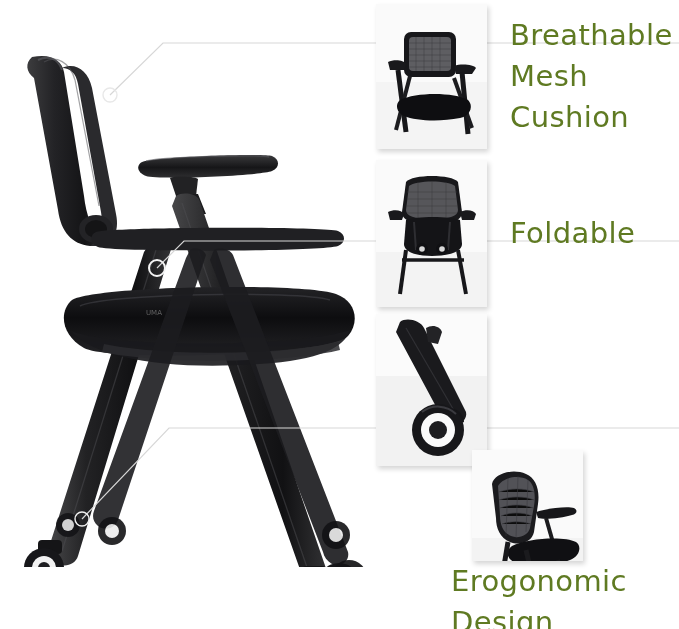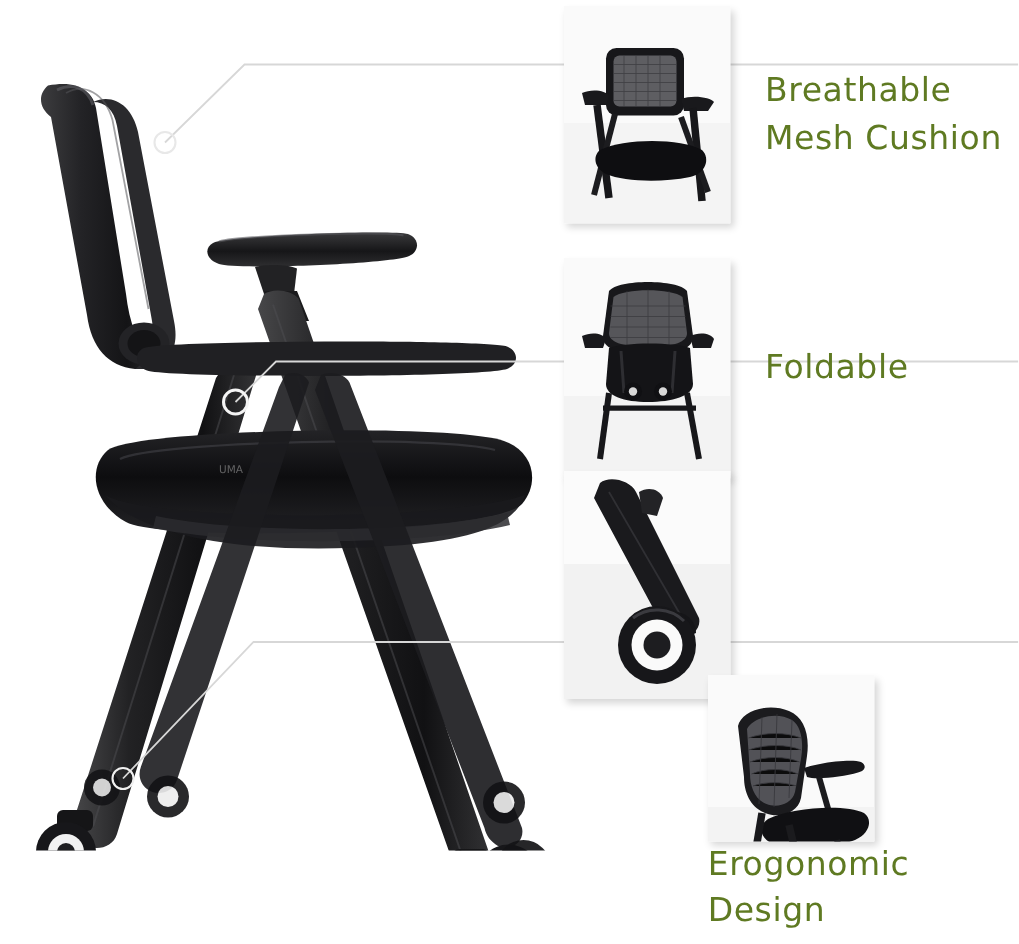--- a/index.html
+++ b/index.html
@@ -43,41 +43,41 @@
 
   
   .feature-row {
     position: absolute;
     left: 376px;
     width: 303px;
     display: flex;
     align-items: center;
   }
   .feature-row[data-row="0"] { top: 4px;   height: 145px; }
-  .feature-row[data-row="1"] { top: 172px; height: 147px; }
+  .feature-row[data-row="1"] { top: 160px; height: 147px; }
   .feature-row[data-row="2"] { top: 314px; height: 152px; }
   .feature-row[data-row="3"] { top: 450px; height: 148px; flex-direction: column; }
 
   .thumb {
     position: relative;
     width: 111px;
     height: 100%;
     flex: 0 0 111px;
     background: #fbfbfb;
     box-shadow: 2px 3px 5px rgba(0,0,0,0.17);
     overflow: hidden;
   }
   .thumb svg { display:block; }
 
   .feature-label {
     flex: 1 1 auto;
     padding-left: 23px;
     color: #5f7a22;
     font-family: "DejaVu Sans", sans-serif;
-    font-size: 22px;
+    font-size: 29px;
     line-height: 1.42;
     letter-spacing: 0.4px;
     white-space: pre-line;
     font-weight: 400;
   }
 
   
   .photo-bg { fill: #ffffff; }
 </style>
 </head>

